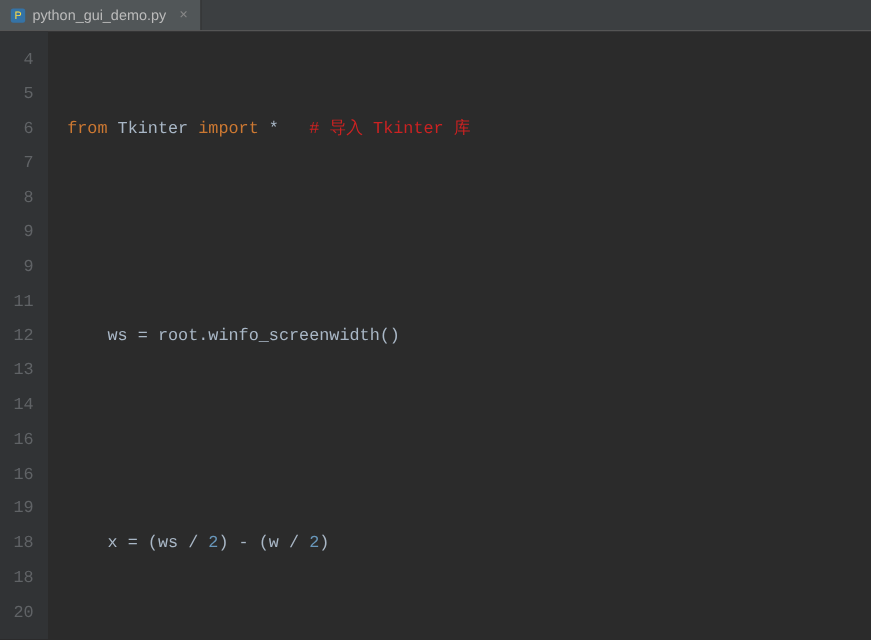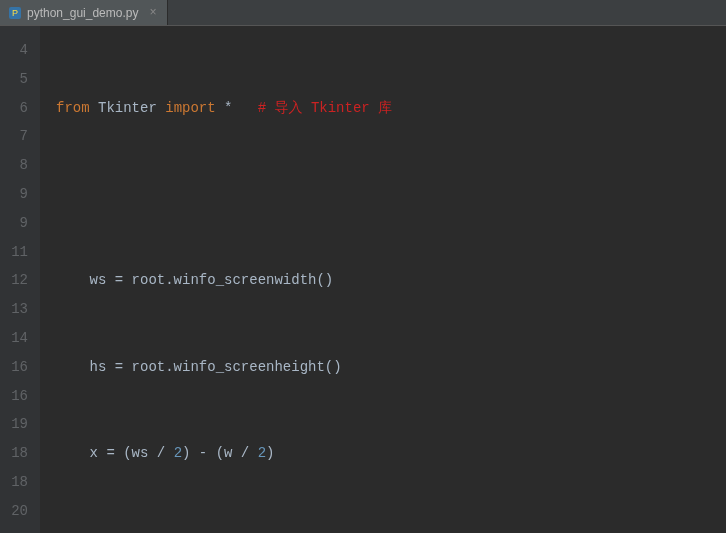--- a/index.html
+++ b/index.html
@@ -107,21 +107,21 @@
     <div class="ln">19</div>
     <div class="ln">18</div>
     <div class="ln">18</div>
     <div class="ln">20</div>
   </div>
 
   <div class="code">
     <div class="line"><span class="kw">from</span><span> Tkinter </span><span class="kw">import</span><span> * </span><span class="cmt">  # 导入 Tkinter 库</span></div>
     <div class="line"><span></span></div>
     <div class="line"><span>    </span><span>ws = root.winfo_screenwidth()</span></div>
-    <div class="line"><span>    </span><span>hs = root.winfo_screenheight()</span></div>
+    <div class="line"><span>    </span></div>
     <div class="line"><span>    </span><span>x = (ws </span><span>/ </span><span class="num">2</span><span>) - (w </span><span>/ </span><span class="num">2</span><span>)</span></div>
     
     
     
     
     
     
     
     
     

